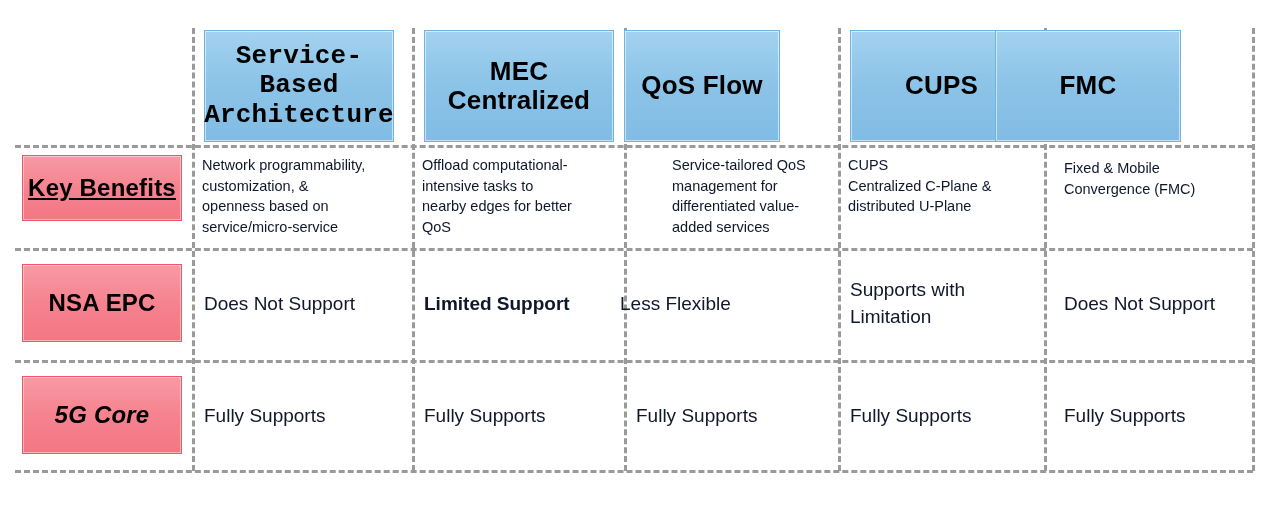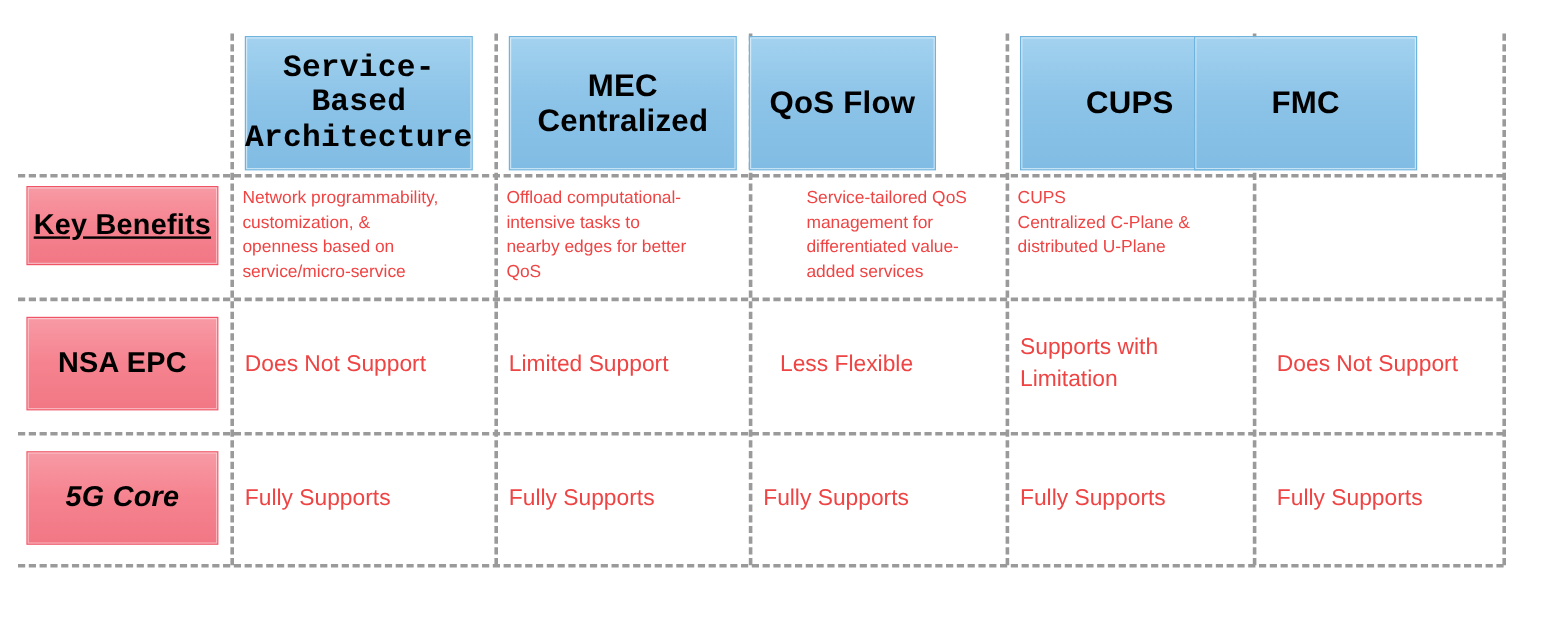--- a/index.html
+++ b/index.html
@@ -62,21 +62,21 @@
     border: 1.5px solid #ef5566;
     box-shadow: 0 0 0 1px rgba(255,255,255,0.45) inset;
     font-size: 24px;
     color: #000;
   }
 
   
   .cell {
     position: absolute;
     box-sizing: border-box;
-    color: #ef4444;
+    color: #0f172a;
     white-space: pre-line;
   }
   .cell-small {
     font-size: 14.5px;
     line-height: 1.42;
   }
   .cell-large {
     font-size: 19px;
     line-height: 1.42;
   }
@@ -135,24 +135,26 @@
 intensive tasks to
 nearby edges for better
 QoS</div>
   <div class="cell cell-small cell-top" style="left:660px; top:155px; width:196px;margin-left:12px;">Service-tailored QoS
 management for
 differentiated value-
 added services</div>
   <div class="cell cell-small cell-top" style="left:848px; top:155px; width:190px;">CUPS
 Centralized C-Plane &amp;
 distributed U-Plane</div>
+  <div class="cell cell-small cell-top" style="left:1064px; top:158px; width:185px;">Fixed &amp; Mobile
+Convergence (FMC)</div>
 
   <div class="cell cell-large cell-mid" style="left:204px; top:252px; width:202px; height:104px;">Does Not Support</div>
-  <div class="cell cell-large cell-mid" style="left:424px; top:252px; width:196px; height:104px;">Limited Support</div>
-  <div class="cell cell-large cell-mid" style="left:650px; top:252px; width:196px; height:104px;">Less Flexible</div>
+  <div class="cell cell-large cell-mid" style="left:424px; top:252px; width:196px; height:104px;font-weight:bold;">Limited Support</div>
+  <div class="cell cell-large cell-mid" style="left:620px; top:252px; width:196px; height:104px;">Less Flexible</div>
   <div class="cell cell-large cell-mid" style="left:850px; top:252px; width:190px; height:104px;">Supports with
 Limitation</div>
   <div class="cell cell-large cell-mid" style="left:1064px; top:252px; width:188px; height:104px;">Does Not Support</div>
 
   <div class="cell cell-large cell-mid" style="left:204px; top:364px; width:202px; height:104px;">Fully Supports</div>
   <div class="cell cell-large cell-mid" style="left:424px; top:364px; width:196px; height:104px;">Fully Supports</div>
   <div class="cell cell-large cell-mid" style="left:636px; top:364px; width:196px; height:104px;">Fully Supports</div>
   <div class="cell cell-large cell-mid" style="left:850px; top:364px; width:190px; height:104px;">Fully Supports</div>
   <div class="cell cell-large cell-mid" style="left:1064px; top:364px; width:188px; height:104px;">Fully Supports</div>
 

